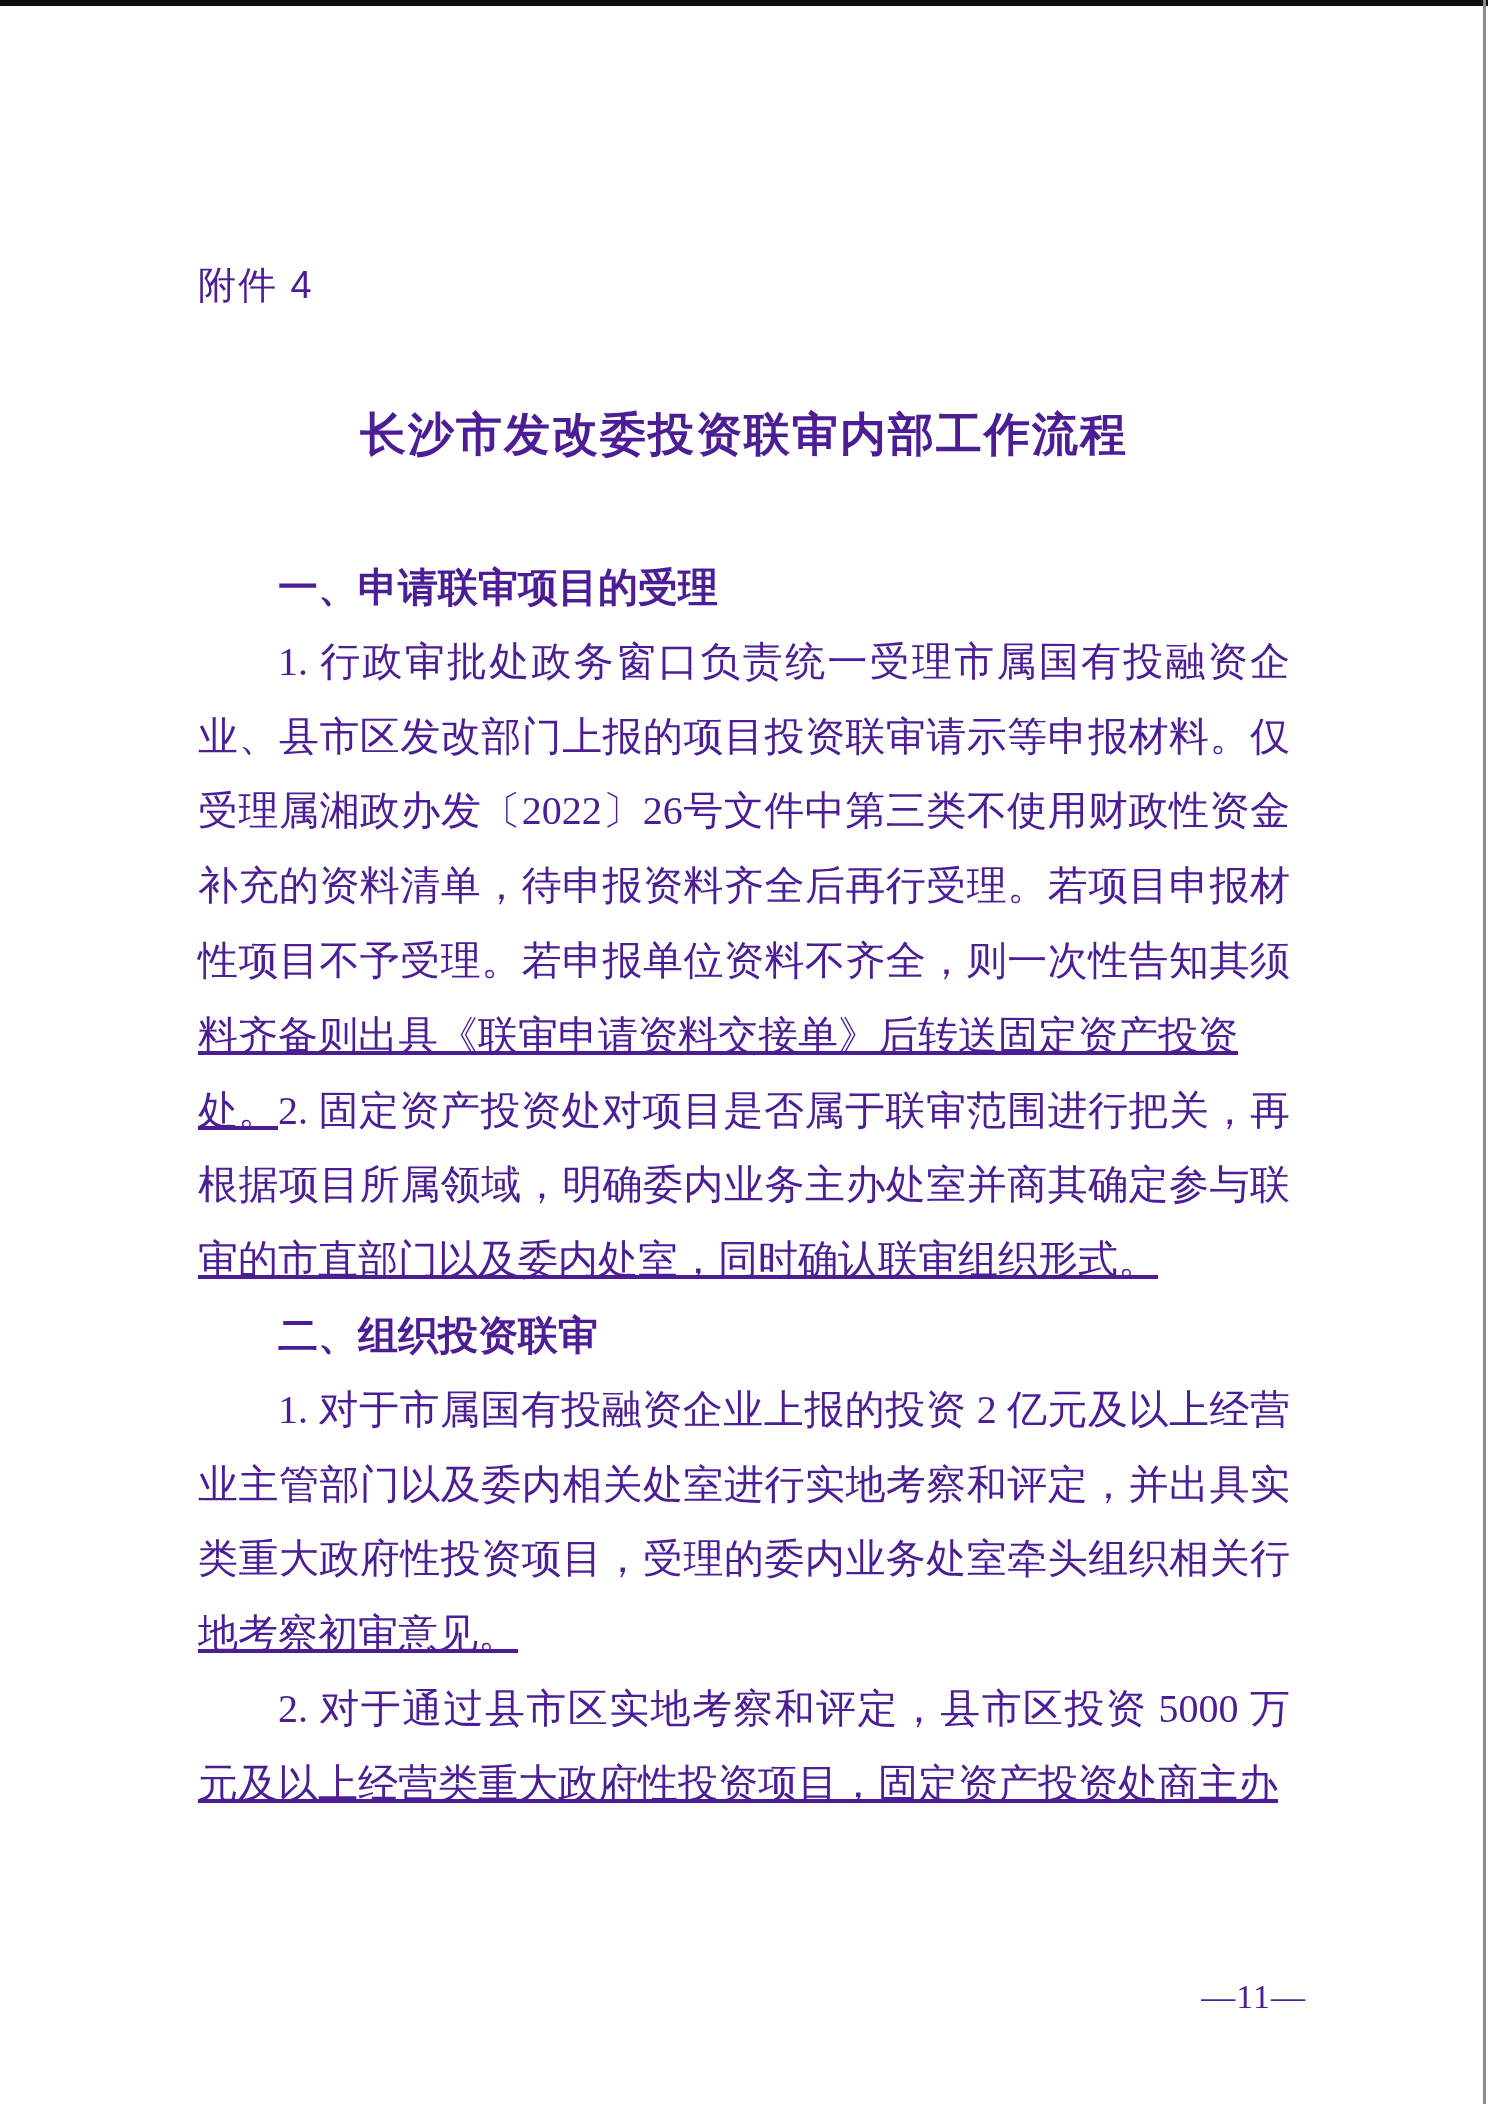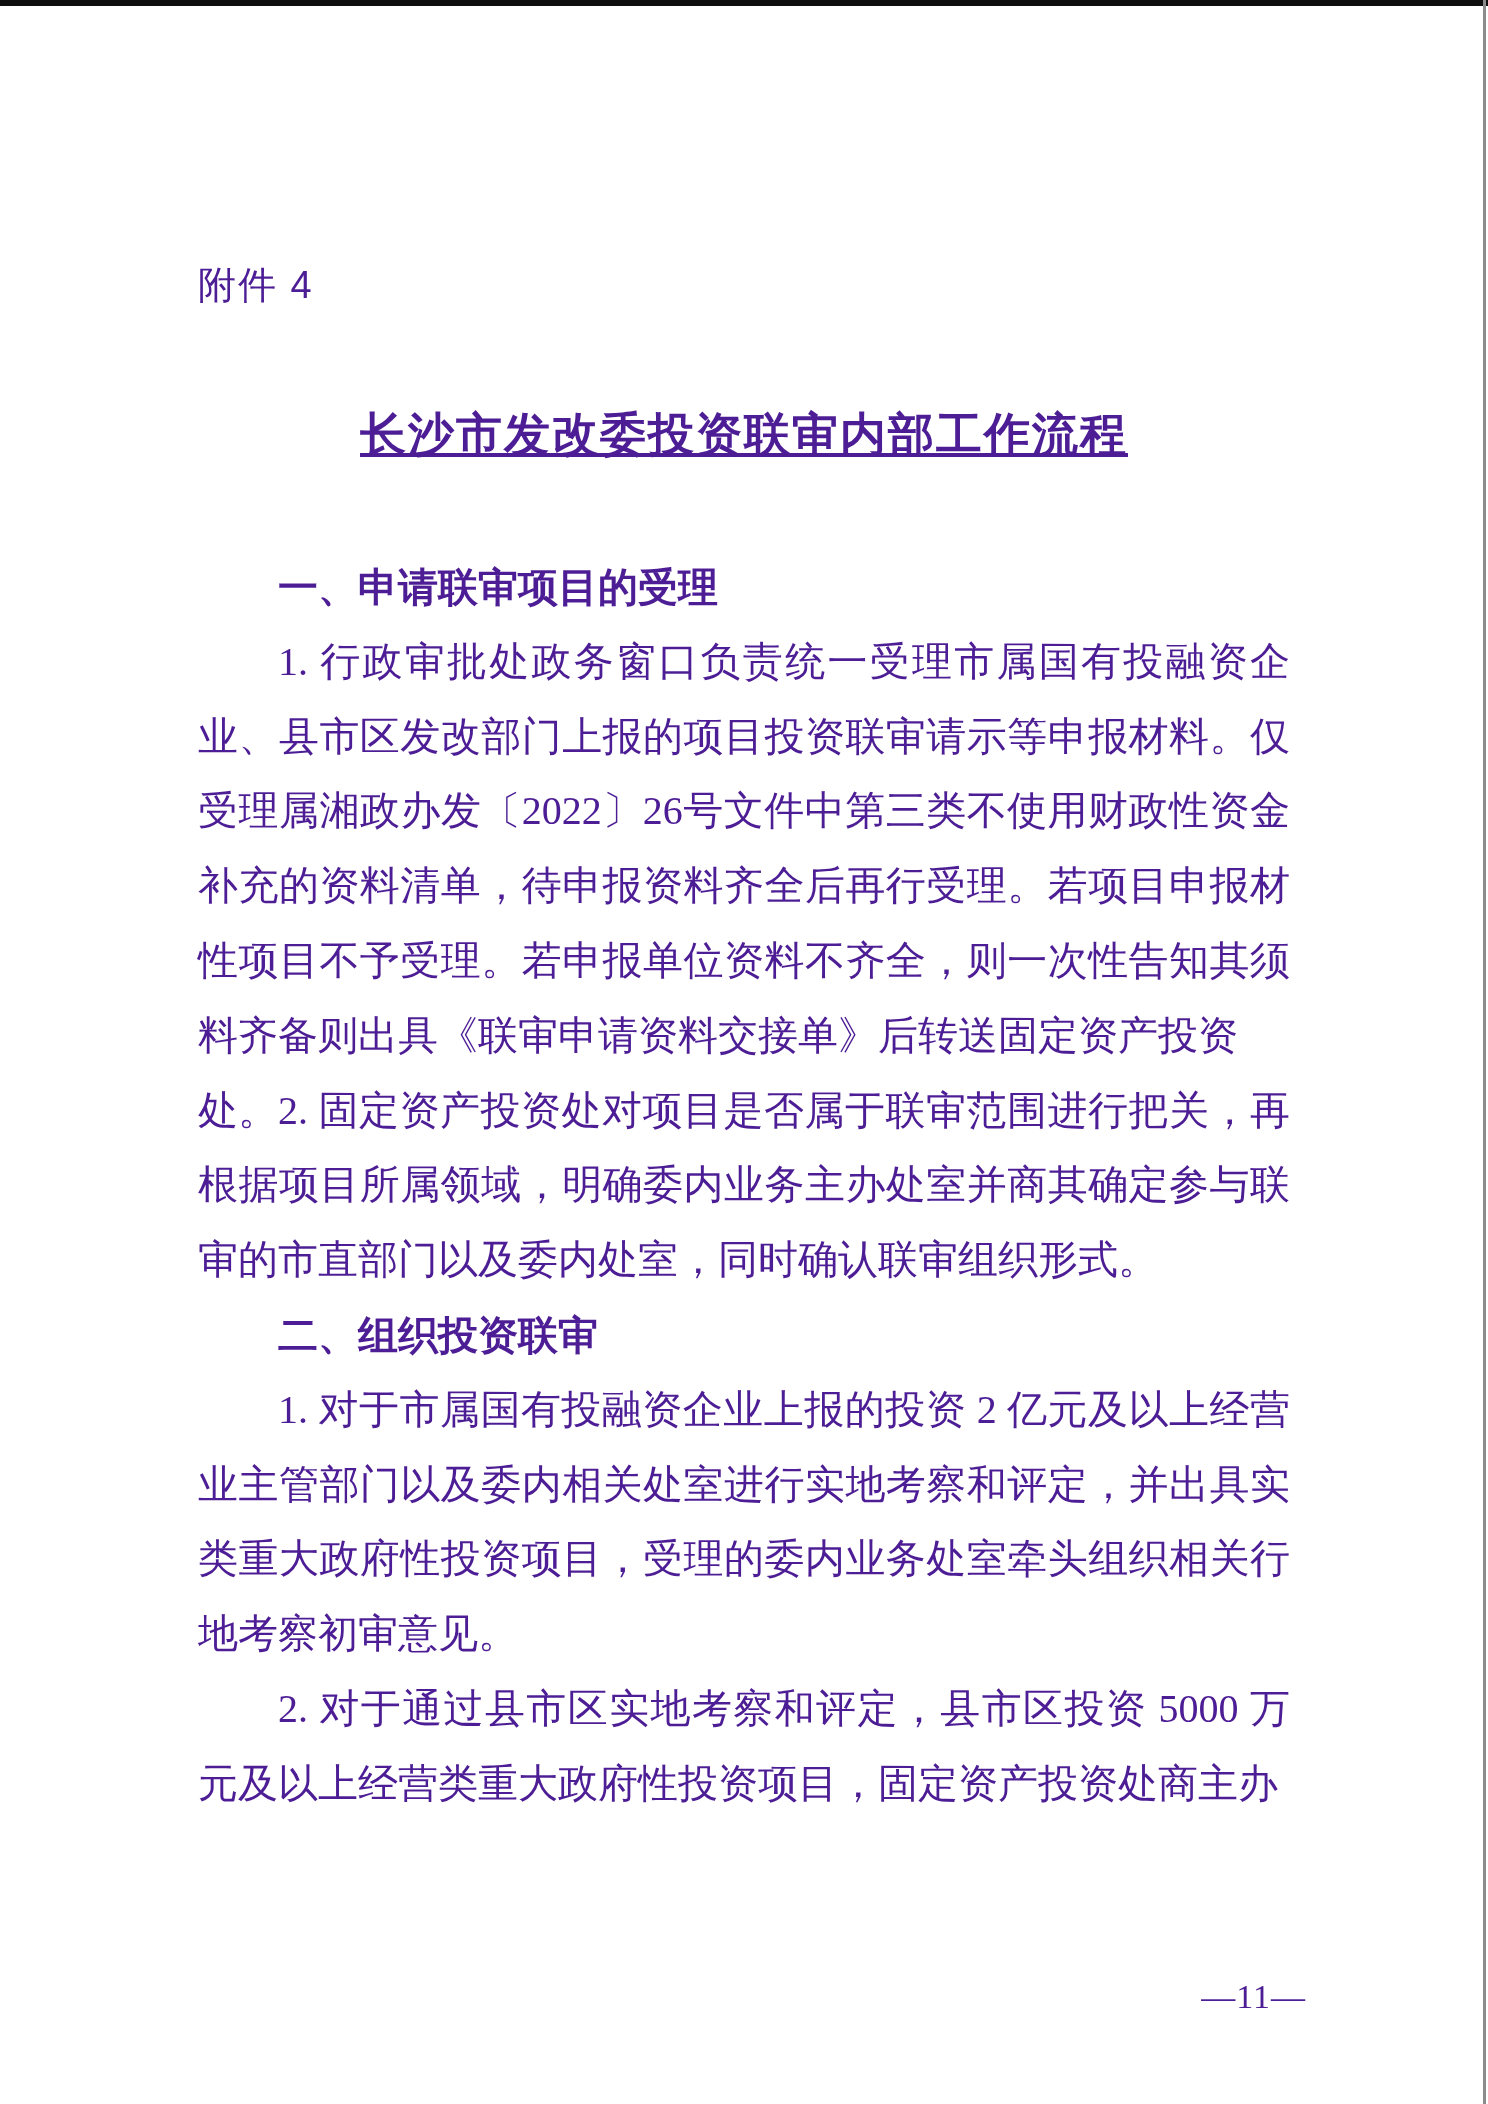--- a/index.html
+++ b/index.html
@@ -43,21 +43,20 @@
     position: absolute;
     left: 0; top: 398px;
     width: 100%; height: 72px;
     margin: 0;
     text-align: center;
     font-family: "DejaVu Serif", "Liberation Serif", serif;
     font-size: 46px;
     font-weight: 700;
     line-height: 72px;
     letter-spacing: 2px;
-    text-decoration: underline;
   }
   
   .doc-body {
     position: absolute;
     left: 198px; top: 550px;
     width: 1092px;
   }
   .heading {
     height: 74.8px;
     line-height: 74.8px;
@@ -71,20 +70,21 @@
     height: 74.8px;
     line-height: 74.8px;
     font-size: 40px;
     text-align: justify;
     text-align-last: justify;
   }
   .line.indent { text-indent: 80px; }
   .line.flush {
     text-align: left;
     text-align-last: left;
+    text-decoration: underline;
   }
   
   .page-number {
     position: absolute;
     right: 182px; top: 1976px;
     font-size: 34px;
     line-height: 42px;
     letter-spacing: 1px;
   }
 </style>

